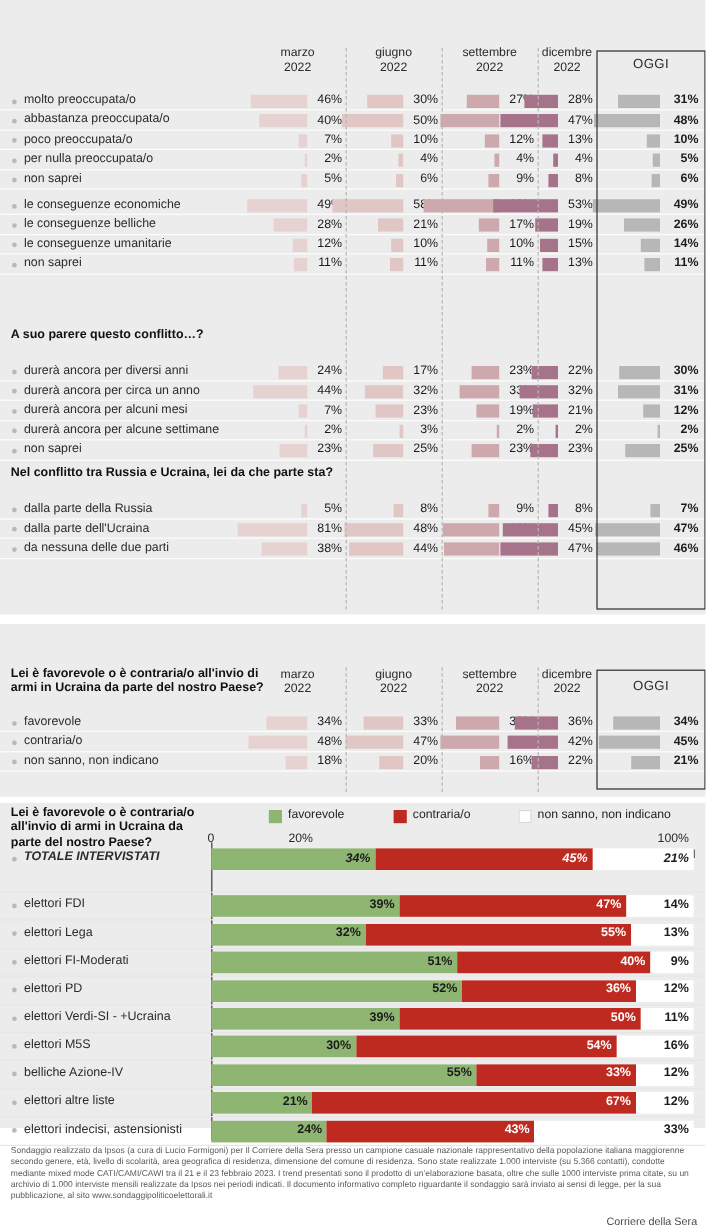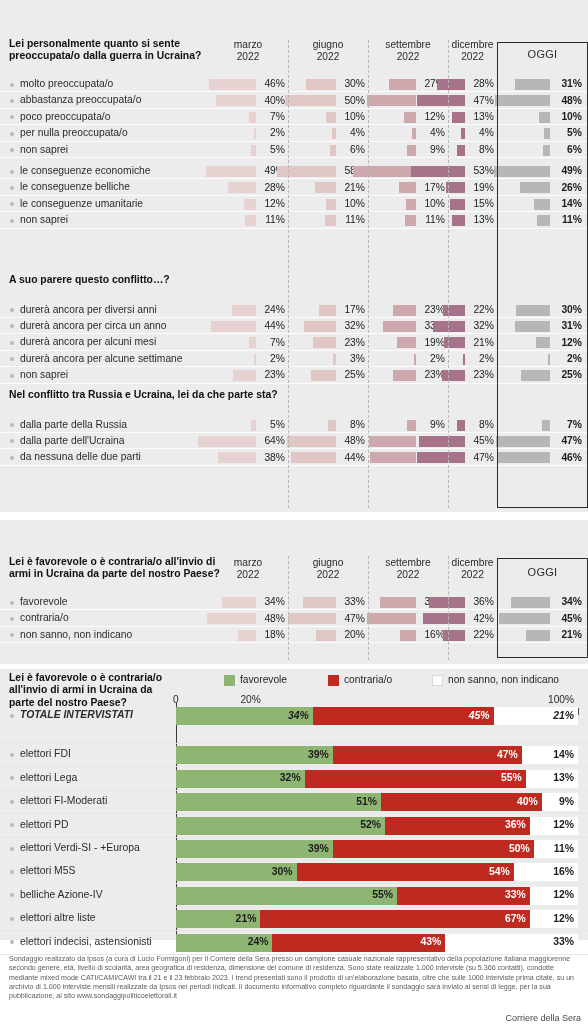--- a/index.html
+++ b/index.html
@@ -116,21 +116,20 @@
 
 <div class="page">
 
   <div class="panel" id="panel-top"></div>
   <div class="panel" id="panel-mid"></div>
 
 
   <div id="tables-root">
       <div class="tbl" style="top: 38px;">
         <div class="hdr-row" style="height: 38px;">
-          <div class="q-title">Lei personalmente quanto si sente preoccupata/o dalla guerra in Ucraina?</div>
           <div class="colhead" style="left: 208px; width: 80px;">
             <div>marzo</div>
             <div>2022</div>
           </div>
           <div class="colhead" style="left: 288px; width: 80px;">
             <div>giugno</div>
             <div>2022</div>
           </div>
           <div class="colhead" style="left: 368px; width: 80px;">
             <div>settembre</div>
@@ -512,21 +511,21 @@
           <div class="cell oggi" style="left: 497px; width: 91px;">
             <div class="bar" style="width: 8.008px; background: rgb(183, 183, 183); right: 38px;"></div>
             <div class="val" style="right: 6px;">7%</div>
           </div>
         </div>
         <div class="row">
           <span class="dot"></span>
           <span class="label">dalla parte dell'Ucraina</span>
           <div class="cell" style="left: 208px; width: 80px;">
             <div class="bar" style="width: 57.684px; background: rgb(229, 210, 209); right: 32px;"></div>
-            <div class="val" style="right: 3px;">64%</div>
+            <div class="val" style="right: 3px;">81%</div>
           </div>
           <div class="cell" style="left: 288px; width: 80px;">
             <div class="bar" style="width: 48.576px; background: rgb(224, 198, 197); right: 32px;"></div>
             <div class="val" style="right: 3px;">48%</div>
           </div>
           <div class="cell" style="left: 368px; width: 80px;">
             <div class="bar" style="width: 46.552px; background: rgb(205, 169, 173); right: 32px;"></div>
             <div class="val" style="right: 3px;">46%</div>
           </div>
           <div class="cell" style="left: 448px; width: 49px;">
@@ -739,21 +738,21 @@
         <div class="seg con" style="left: 385.04px; width: 144.72px; background: rgb(191, 42, 32);">
           <span class="sv">36%</span>
         </div>
         <div class="seg ns" style="left: 529.76px; width: 48.24px; background: rgb(255, 255, 255);">
           <span class="sv">12%</span>
         </div>
       </div>
       <div class="srow-sep" style="top: 164.6px;"></div>
       <div class="srow" style="top: 165px;">
         <span class="sdot"></span>
-        <span class="slabel">elettori Verdi-SI - +Europa</span>
+        <span class="slabel">elettori Verdi-SI - +Ucraina</span>
         <div class="seg fav" style="left: 176px; width: 156.78px; background: rgb(143, 181, 115);">
           <span class="sv">39%</span>
         </div>
         <div class="seg con" style="left: 332.78px; width: 201px; background: rgb(191, 42, 32);">
           <span class="sv">50%</span>
         </div>
         <div class="seg ns" style="left: 533.78px; width: 44.22px; background: rgb(255, 255, 255);">
           <span class="sv">11%</span>
         </div>
       </div>

